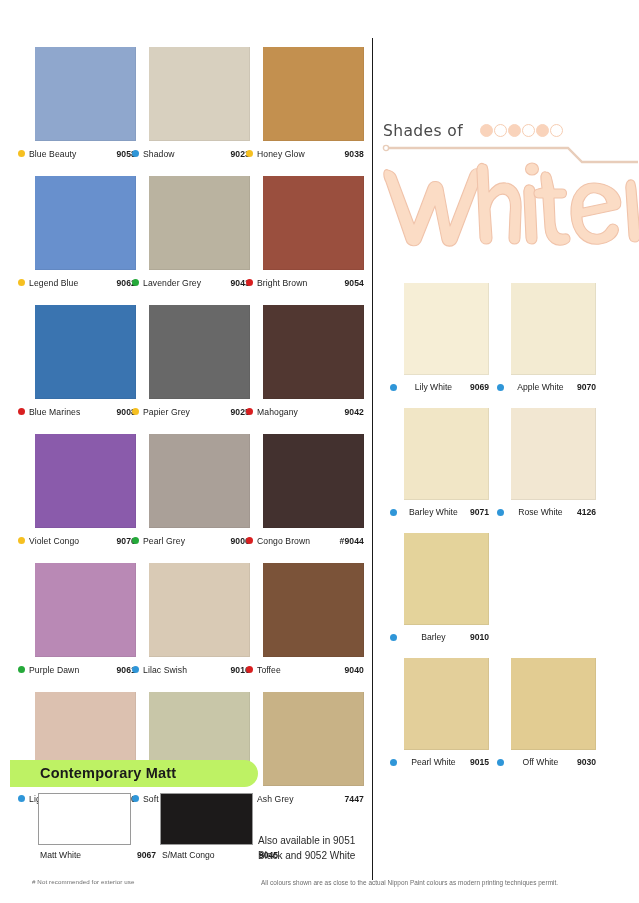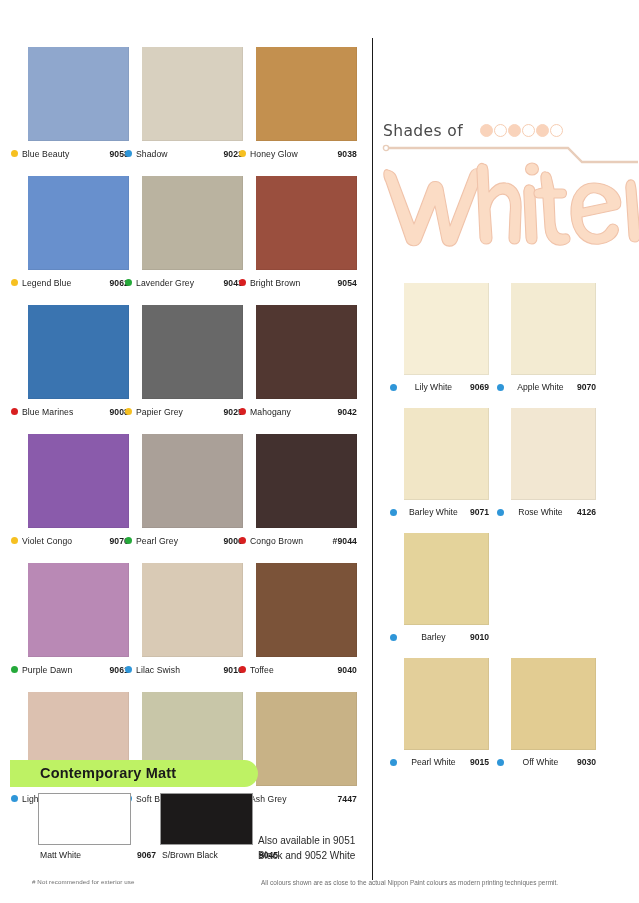--- a/index.html
+++ b/index.html
@@ -15,21 +15,21 @@
 
   
   .divider{
     position:absolute;left:372px;top:38px;
     width:1px;height:842px;
     background:#1a1a1a;
   }
 
   
   .left-grid{
-    position:absolute;left:28px;top:47px;
+    position:absolute;left:35px;top:47px;
     width:330px;
   }
   .row{display:flex;gap:13px;margin-bottom:13px;}
   .cell{width:101px;}
   .swatch{
     width:101px;height:94px;
     display:block;
     box-shadow:inset -1px -1px 0 rgba(0,0,0,.05);
   }
   .label{
@@ -306,21 +306,21 @@
     <span>Contemporary Matt</span>
   </div>
   <div class="cm-swatches">
     <div class="cm-box b1" id="cm-b1" style="background: rgb(255, 255, 255);"></div>
     <div class="cm-box b2" id="cm-b2" style="background: rgb(28, 26, 26);"></div>
     <div class="cm-cap c1">
       <span>Matt White</span>
       <b>9067</b>
     </div>
     <div class="cm-cap c2">
-      <span>S/Brown Black</span>
+      <span>S/Matt Congo</span>
       <b>9045</b>
     </div>
   </div>
   <div class="cm-note">Also available in 9051 Black and 9052 White</div>
 
   <div class="fn-left"># Not recommended for exterior use</div>
   <div class="fn-right">All colours shown are as close to the actual Nippon Paint colours as modern printing techniques permit.</div>
 
   <div class="shades-wrap">
     <div class="shades-of">Shades of</div>

